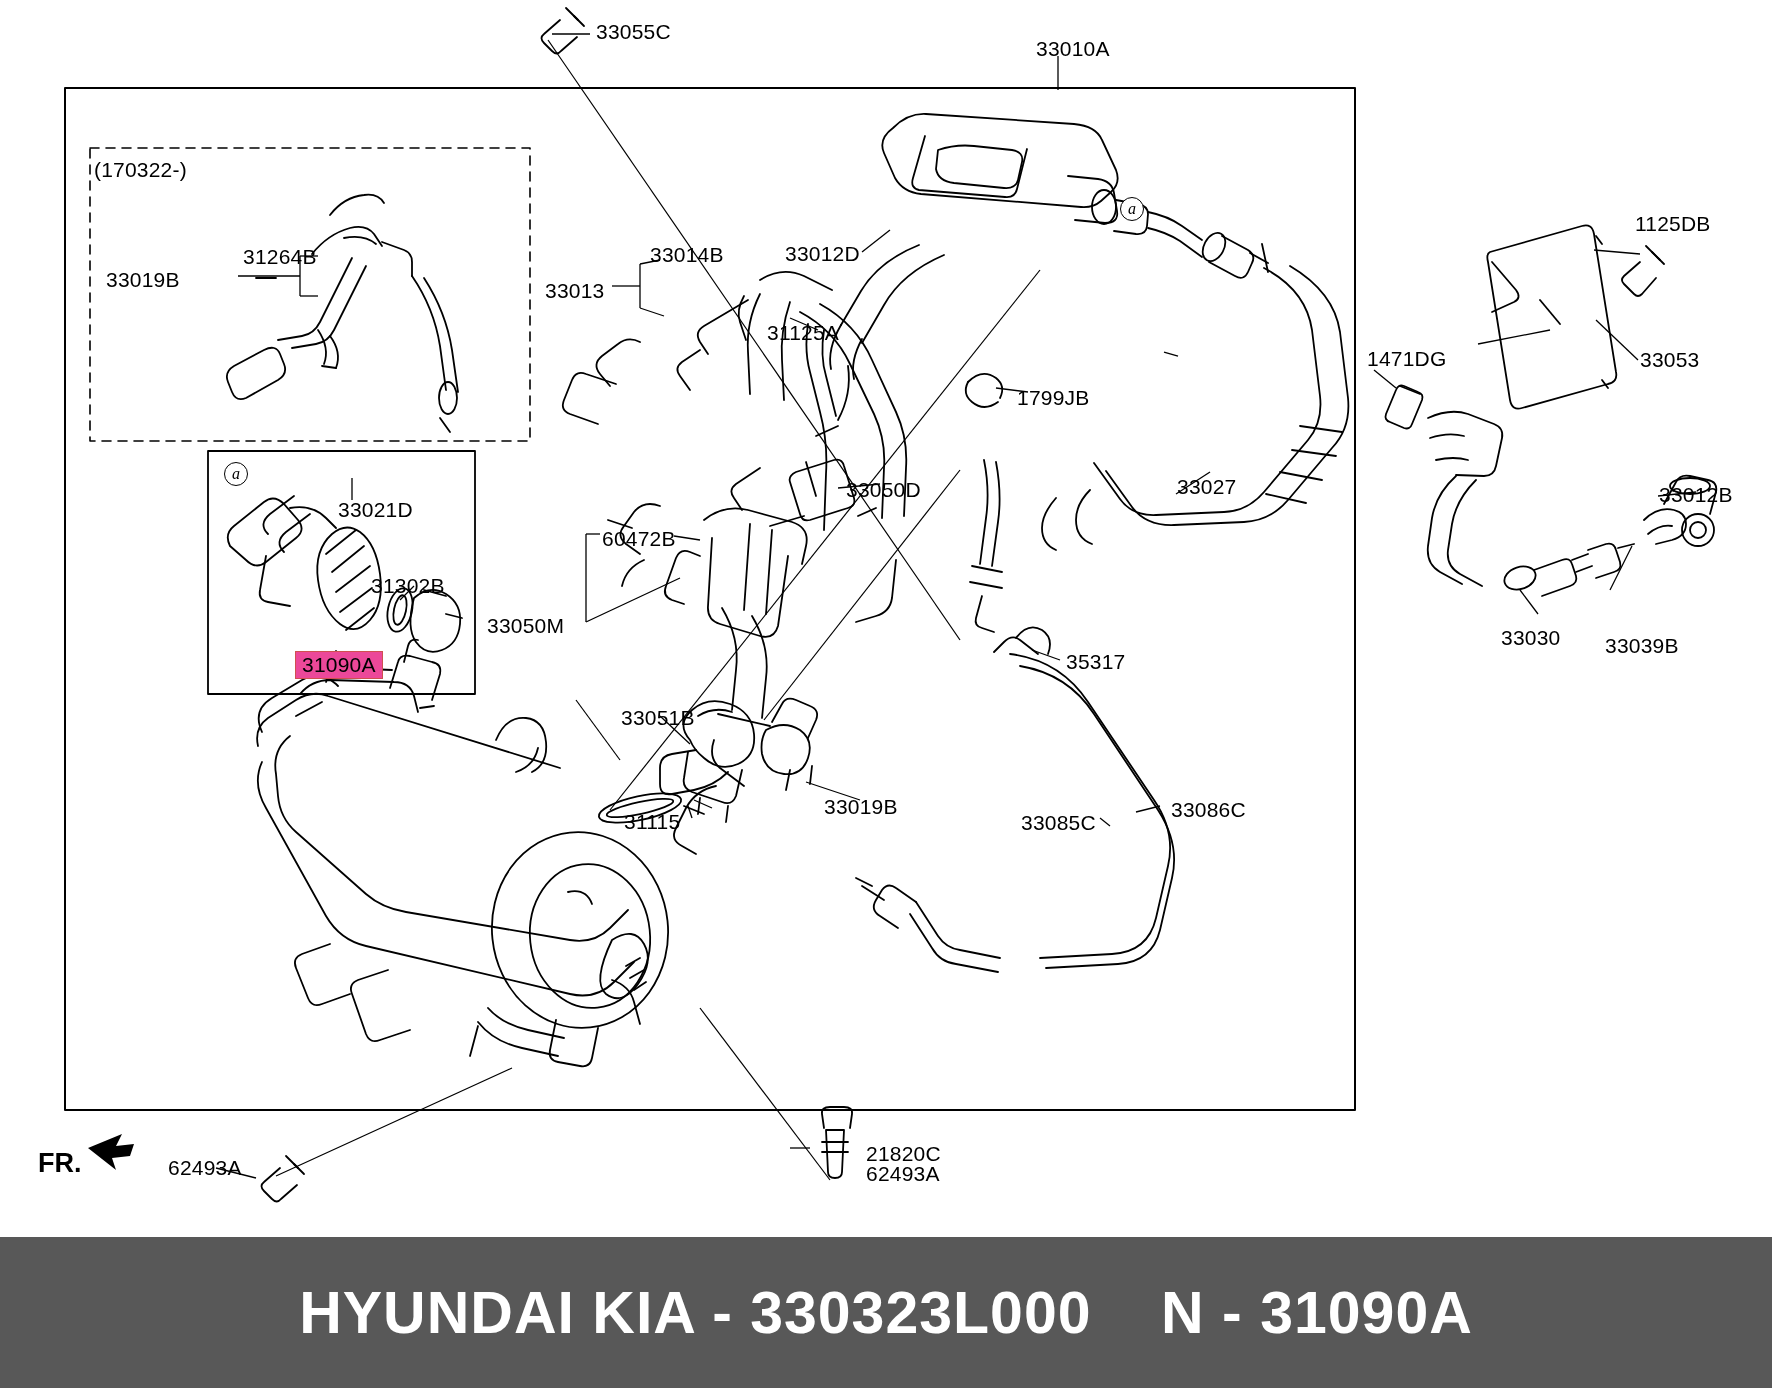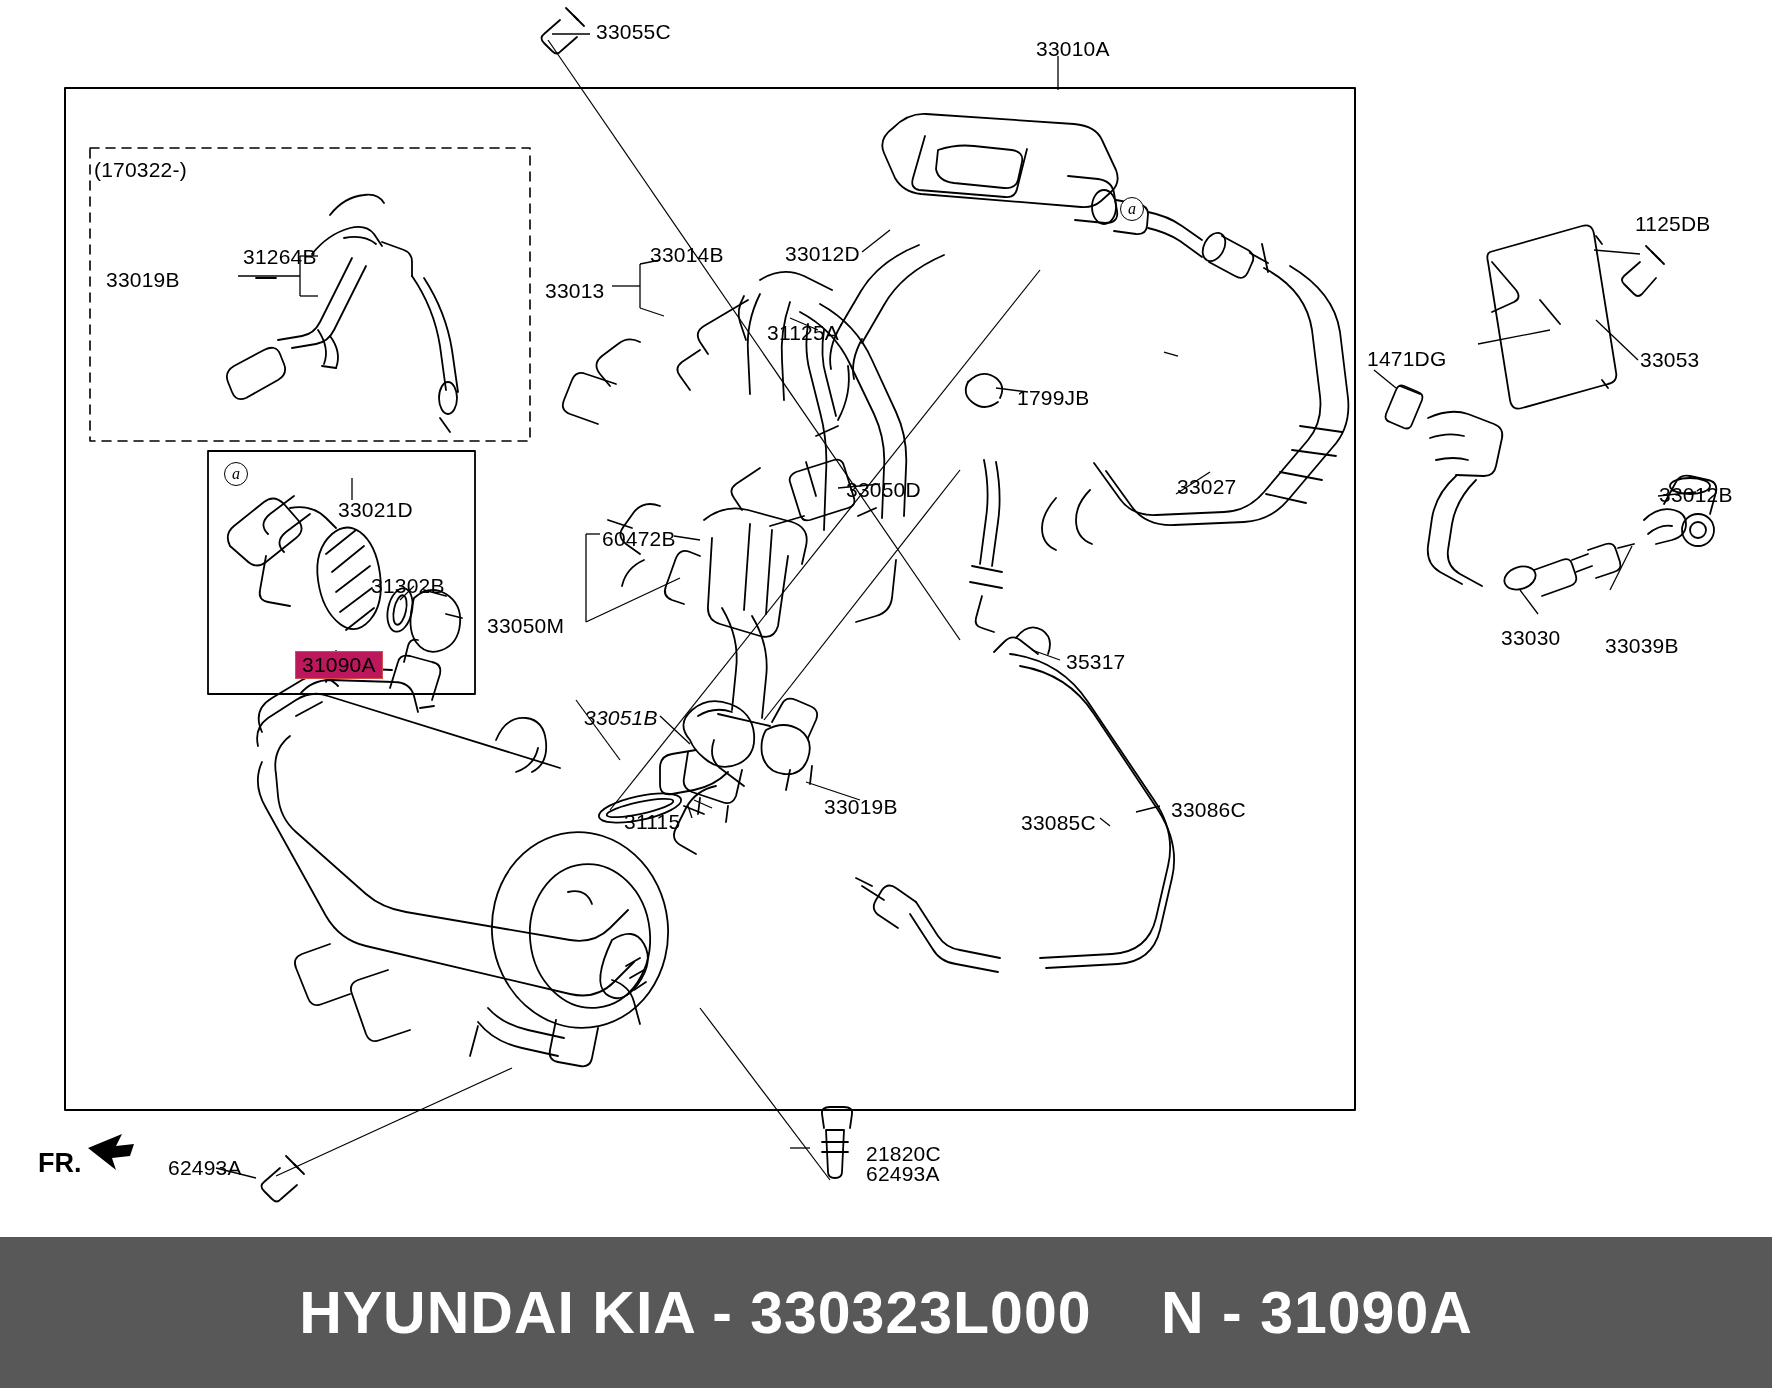--- a/index.html
+++ b/index.html
@@ -28,21 +28,21 @@
   }
   .lbl {
     position: absolute;
     font-family: "Liberation Sans", sans-serif;
     font-size: 21px;
     color: #000000;
     white-space: nowrap;
     letter-spacing: 0.2px;
   }
   .lbl.hl {
-    background: #be185d;
+    background: #ec4899;
     border: 1px solid #d05050;
     padding: 1px 6px;
   }
   .circ-a {
     position: absolute;
     width: 22px;
     height: 22px;
     border: 1.6px solid #000;
     border-radius: 50%;
     font-size: 16px;
@@ -390,21 +390,21 @@
   <div class="lbl" style="left:1659px; top:483px;">33012B</div>
   <div class="lbl" style="left:306px; top:498px;margin-left:32px;">33021D</div>
   <div class="lbl" style="left:846px; top:478px;">33050D</div>
   <div class="lbl" style="left:602px; top:527px;">60472B</div>
   <div class="lbl" style="left:371px; top:574px;">31302B</div>
   <div class="lbl" style="left:487px; top:614px;">33050M</div>
   <div class="lbl" style="left:1605px; top:634px;">33039B</div>
   <div class="lbl" style="left:1501px; top:626px;">33030</div>
   <div class="lbl hl" style="left:295px; top:651px;">31090A</div>
   <div class="lbl" style="left:1066px; top:650px;">35317</div>
-  <div class="lbl" style="left:584px; top:706px;font-style:italic;">33051B</div>
+  <div class="lbl" style="left:621px; top:706px;">33051B</div>
   <div class="lbl" style="left:624px; top:810px;">31115</div>
   <div class="lbl" style="left:824px; top:795px;">33019B</div>
   <div class="lbl" style="left:1021px; top:811px;">33085C</div>
   <div class="lbl" style="left:1171px; top:798px;">33086C</div>
   <div class="lbl" style="left:168px; top:1156px;">62493A</div>
   <div class="lbl" style="left:866px; top:1135px;margin-top:7px;">21820C</div>
   <div class="lbl" style="left:866px; top:1162px;">62493A</div>
 
   <div id="footer-bar">
     <span id="footer-text">HYUNDAI KIA - 330323L000    N - 31090A</span>

